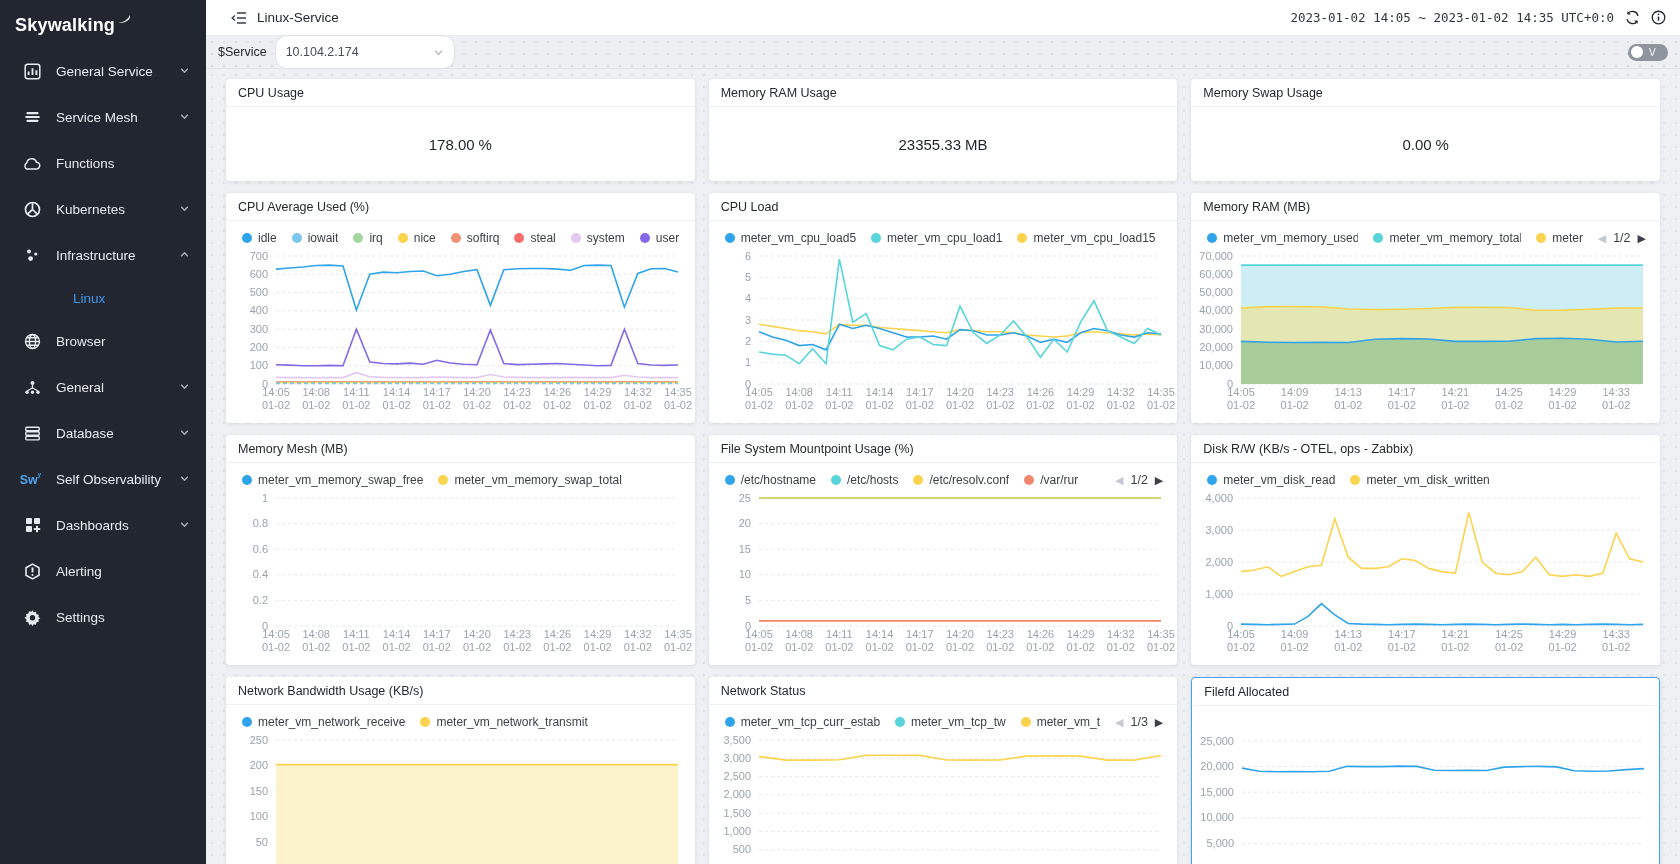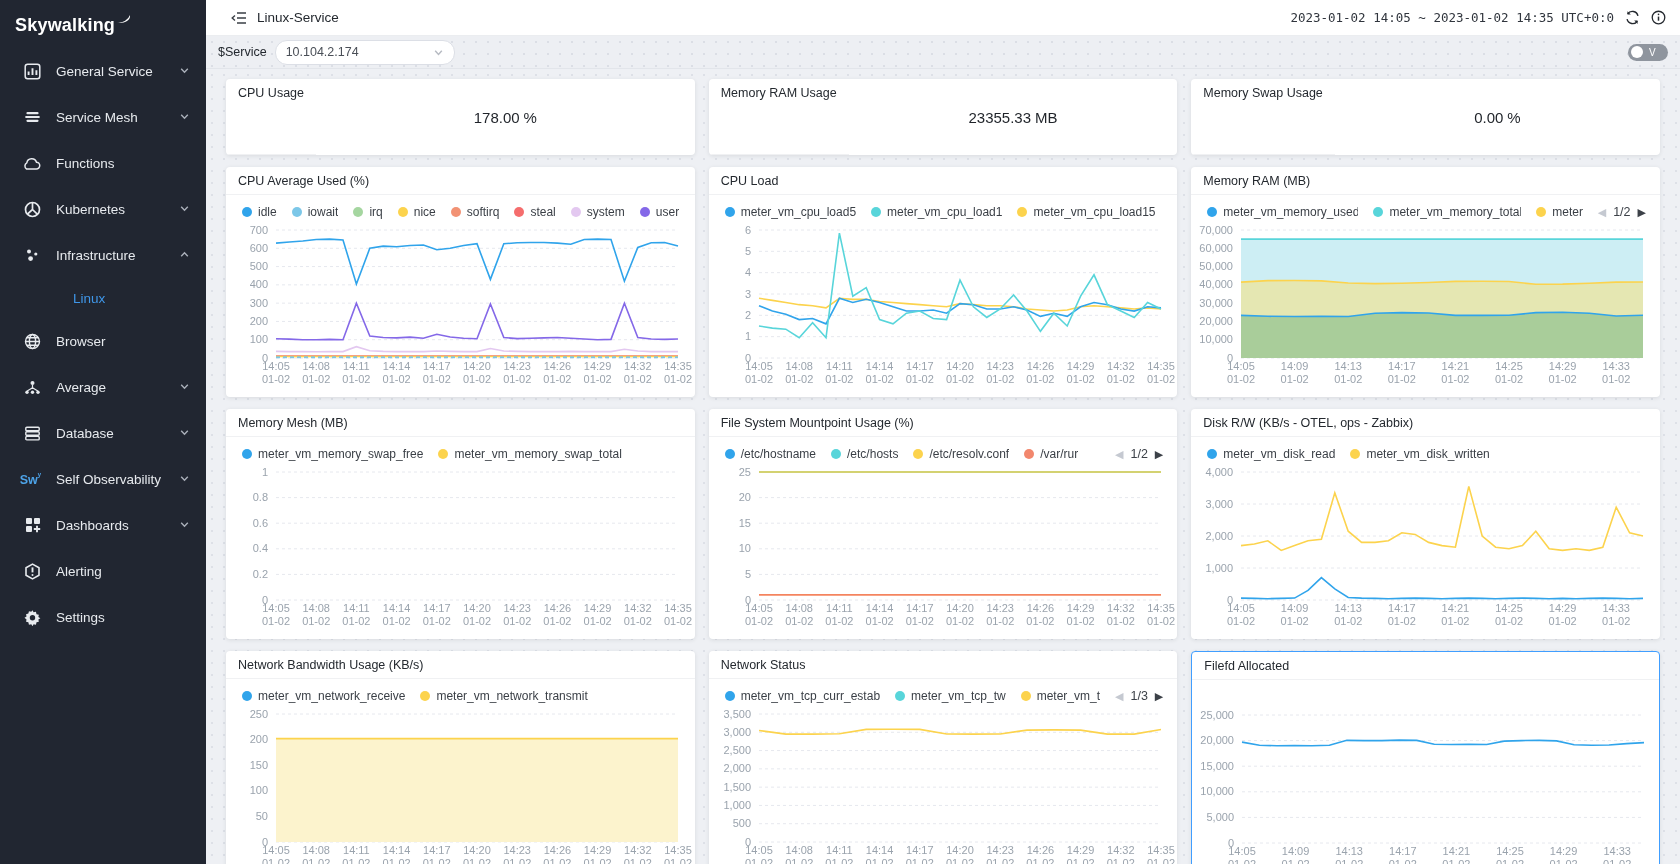--- a/index.html
+++ b/index.html
@@ -14,30 +14,30 @@
   .side-sub{display:flex;align-items:center;height:40px;padding-left:73px;font-size:13.5px;color:#3f96e8;cursor:pointer}
   
   .header{position:fixed;left:206px;top:0;right:0;height:36px;background:#fff;border-bottom:1px solid #ebedf0;display:flex;align-items:center;padding:0 14px;z-index:4}
   .htitle{font-size:13.5px;color:#24292f;font-weight:normal;margin-left:10px}
   .hspacer{flex:1}
   .time{font-family:"DejaVu Sans Mono",monospace;font-size:12.5px;color:#30353d}
   .hicon{margin-left:11px;display:flex;align-items:center;cursor:pointer}
   
   .filterbar{position:fixed;left:206px;top:36px;right:0;height:33px;background:#edeff3;background-image:radial-gradient(#dbdee5 0.8px,transparent 1px);background-size:12px 12px;display:flex;align-items:center;padding:0 12px;border-bottom:1px solid #e2e5ea;z-index:4}
   .flabel{font-size:12.5px;color:#24292f;margin-right:8px}
-  .select{width:180px;height:25px;background:#fff;border:1px solid #dcdfe6;border-radius:12px;display:flex;align-items:center;padding:0 10px;font-size:12.5px;color:#4a4f57;cursor:pointer}
+  .select{width:180px;height:34px;background:#fff;border:1px solid #dcdfe6;border-radius:12px;display:flex;align-items:center;padding:0 10px;font-size:12.5px;color:#4a4f57;cursor:pointer}
   .select .chev-d{margin-left:auto;display:flex}
   .toggle{margin-left:auto;width:40px;height:17px;border-radius:9px;background:#8f959e;display:flex;align-items:center;padding:0 3px;cursor:pointer}
   .knob{width:12px;height:12px;border-radius:50%;background:#fff}
   .tlabel{color:#fff;font-size:10px;margin-left:6px}
   
   .main{position:absolute;left:206px;top:69px;width:1474px;min-height:900px;padding:10px 20px;background-image:radial-gradient(#dde0e7 0.8px,transparent 1px);background-size:12px 12px}
   .grid{display:grid;grid-template-columns:repeat(3,1fr);gap:12px 14px;align-items:start}
   .card{background:#fff;border-radius:4px;box-shadow:0 1px 4px rgba(31,35,41,.10);overflow:hidden}
-  .metric{height:76px;display:flex;flex-direction:row}
+  .metric{height:102px;display:flex;flex-direction:column}
   .ctitle{padding:7px 12px 6px;font-size:12.5px;color:#24292f;border-bottom:1px solid #f0f1f3;white-space:nowrap}
   .mval{flex:1;display:flex;align-items:center;justify-content:center;font-size:15px;color:#1f2329;gap:4px}
   .chart-card{height:230px}
   .highlight{border:1px solid #409eff}
   .legend{display:flex;align-items:center;padding:8px 14px 0 16px;font-size:12px;color:#3a3f46;gap:15px;height:26px}
   .litem{display:flex;align-items:center;gap:6px;cursor:pointer;white-space:nowrap;overflow:hidden}
   .ldot{width:10px;height:10px;border-radius:50%;flex:none}
   .lpage{margin-left:auto;display:flex;align-items:center;gap:7px;font-size:12.5px;color:#3c4148;flex:none}
   .arr{font-size:11px;cursor:pointer;line-height:1}
   .arr.dis{color:#c5c9d1}
@@ -128,21 +128,21 @@
       <div class="side-item">
         <span class="ic">
           <svg width="17" height="17" viewBox="0 0 17 17">
             <path d="M8.5 6v4M8.5 8.7 3.2 12M8.5 8.7l5.3 3.3" stroke="#e7eaee" stroke-width="1.2" fill="none"></path>
             <circle cx="8.5" cy="4" r="2" fill="#e7eaee"></circle>
             <circle cx="3" cy="13.2" r="1.7" fill="#e7eaee"></circle>
             <circle cx="8.5" cy="13.2" r="1.7" fill="#e7eaee"></circle>
             <circle cx="14" cy="13.2" r="1.7" fill="#e7eaee"></circle>
           </svg>
         </span>
-        <span class="lbl">Average</span>
+        <span class="lbl">General</span>
         <span class="chev"><svg width="11" height="11" viewBox="0 0 10 10">
             <polyline points="2,3.5 5,6.5 8,3.5" fill="none" stroke="#aab0ba" stroke-width="1.3"></polyline>
           </svg></span>
       </div>
       <div class="side-item">
         <span class="ic">
           <svg width="17" height="17" viewBox="0 0 17 17" fill="none" stroke="#e7eaee" stroke-width="1.4">
             <rect x="1.8" y="2.2" width="13.4" height="3.5" rx="1"></rect>
             <rect x="1.8" y="6.8" width="13.4" height="3.5" rx="1"></rect>
             <rect x="1.8" y="11.4" width="13.4" height="3.5" rx="1"></rect>

